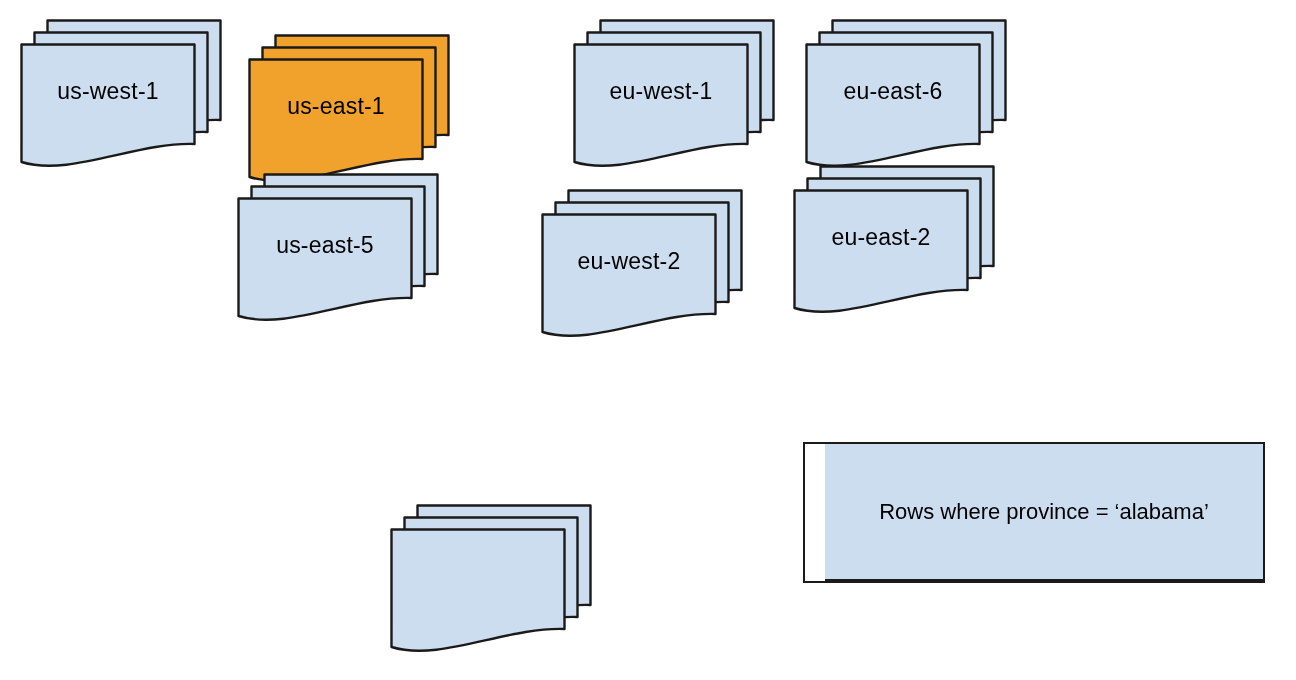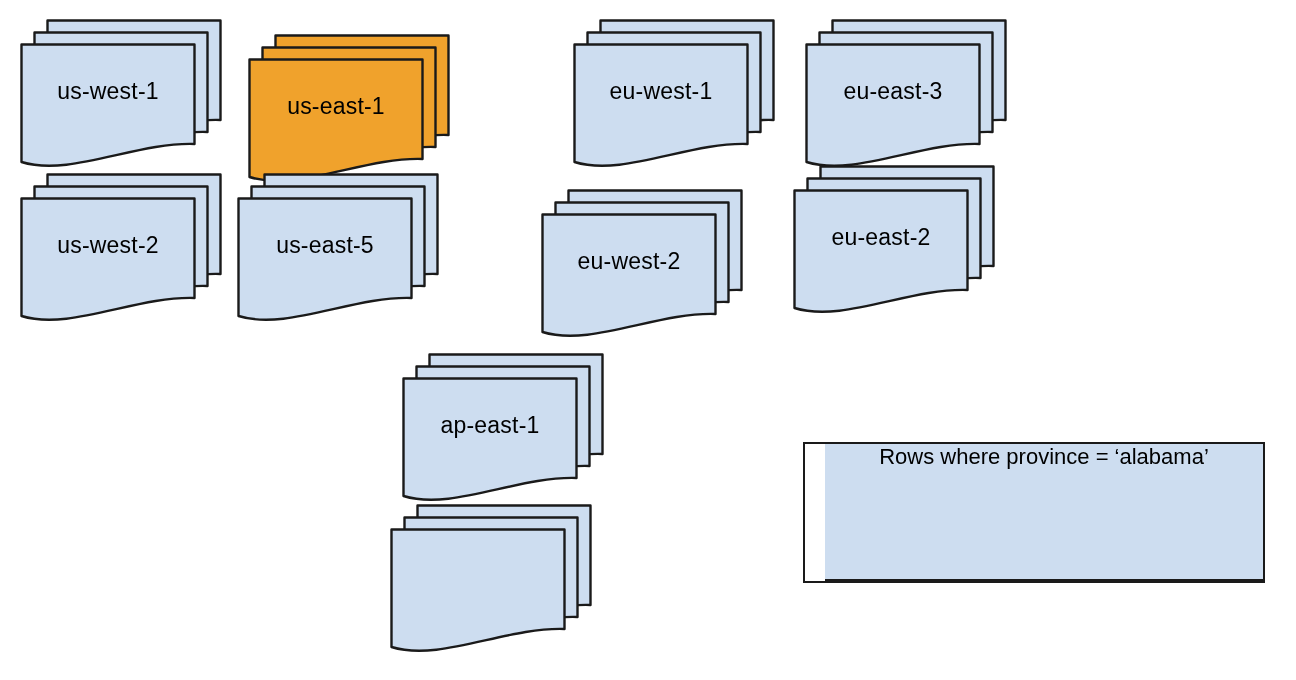--- a/index.html
+++ b/index.html
@@ -45,21 +45,21 @@
 
   
   .legend {
     position: absolute; left: 803px; top: 442px;
     width: 462px; height: 141px;
     border: 2px solid var(--stroke);
     display: flex; flex-direction: column;
   }
   .legend-row {
     flex: 1;
-    display: flex; align-items: flex-start; justify-content: center;
+    display: flex; align-items: center; justify-content: center;
     font-size: 22px; color: var(--text); margin-left: 20px;
   }
   .legend-row.blue   { background: var(--sheet-blue); border-bottom: 2px solid var(--stroke); }
   .legend-row.orange { background: var(--sheet-orange); }
 </style>
 </head>
 <body>
 
 <div class="canvas">
 
@@ -105,35 +105,23 @@
   <div class="stack pos-eu-east-1">
     <svg class="sheet s-back" viewBox="0 0 176 128">
         <path d="M1.5,1.5 H174.5 V101 C116,99 50,134 1.5,119 Z"></path>
       </svg>
     <svg class="sheet s-middle" viewBox="0 0 176 128">
         <path d="M1.5,1.5 H174.5 V101 C116,99 50,134 1.5,119 Z"></path>
       </svg>
     <svg class="sheet s-front" viewBox="0 0 176 128">
         <path d="M1.5,1.5 H174.5 V101 C116,99 50,134 1.5,119 Z"></path>
       </svg>
-    <div class="stack-label">eu-east-3</div>
+    <div class="stack-label">eu-east-6</div>
   </div>
 
-  <div class="stack pos-us-west-2">
-    <svg class="sheet s-back" viewBox="0 0 176 128">
-        <path d="M1.5,1.5 H174.5 V101 C116,99 50,134 1.5,119 Z"></path>
-      </svg>
-    <svg class="sheet s-middle" viewBox="0 0 176 128">
-        <path d="M1.5,1.5 H174.5 V101 C116,99 50,134 1.5,119 Z"></path>
-      </svg>
-    <svg class="sheet s-front" viewBox="0 0 176 128">
-        <path d="M1.5,1.5 H174.5 V101 C116,99 50,134 1.5,119 Z"></path>
-      </svg>
-    <div class="stack-label">us-west-2</div>
-  </div>
 
   <div class="stack pos-us-east-2">
     <svg class="sheet s-back" viewBox="0 0 176 128">
         <path d="M1.5,1.5 H174.5 V101 C116,99 50,134 1.5,119 Z"></path>
       </svg>
     <svg class="sheet s-middle" viewBox="0 0 176 128">
         <path d="M1.5,1.5 H174.5 V101 C116,99 50,134 1.5,119 Z"></path>
       </svg>
     <svg class="sheet s-front" viewBox="0 0 176 128">
         <path d="M1.5,1.5 H174.5 V101 C116,99 50,134 1.5,119 Z"></path>
@@ -160,32 +148,20 @@
       </svg>
     <svg class="sheet s-middle" viewBox="0 0 176 128">
         <path d="M1.5,1.5 H174.5 V101 C116,99 50,134 1.5,119 Z"></path>
       </svg>
     <svg class="sheet s-front" viewBox="0 0 176 128">
         <path d="M1.5,1.5 H174.5 V101 C116,99 50,134 1.5,119 Z"></path>
       </svg>
     <div class="stack-label">eu-east-2</div>
   </div>
 
-  <div class="stack pos-ap-east-1">
-    <svg class="sheet s-back" viewBox="0 0 176 128">
-        <path d="M1.5,1.5 H174.5 V101 C116,99 50,134 1.5,119 Z"></path>
-      </svg>
-    <svg class="sheet s-middle" viewBox="0 0 176 128">
-        <path d="M1.5,1.5 H174.5 V101 C116,99 50,134 1.5,119 Z"></path>
-      </svg>
-    <svg class="sheet s-front" viewBox="0 0 176 128">
-        <path d="M1.5,1.5 H174.5 V101 C116,99 50,134 1.5,119 Z"></path>
-      </svg>
-    <div class="stack-label">ap-east-1</div>
-  </div>
 
   <div class="stack pos-ap-east-2">
     <svg class="sheet s-back" viewBox="0 0 176 128">
         <path d="M1.5,1.5 H174.5 V101 C116,99 50,134 1.5,119 Z"></path>
       </svg>
     <svg class="sheet s-middle" viewBox="0 0 176 128">
         <path d="M1.5,1.5 H174.5 V101 C116,99 50,134 1.5,119 Z"></path>
       </svg>
     <svg class="sheet s-front" viewBox="0 0 176 128">
         <path d="M1.5,1.5 H174.5 V101 C116,99 50,134 1.5,119 Z"></path>

